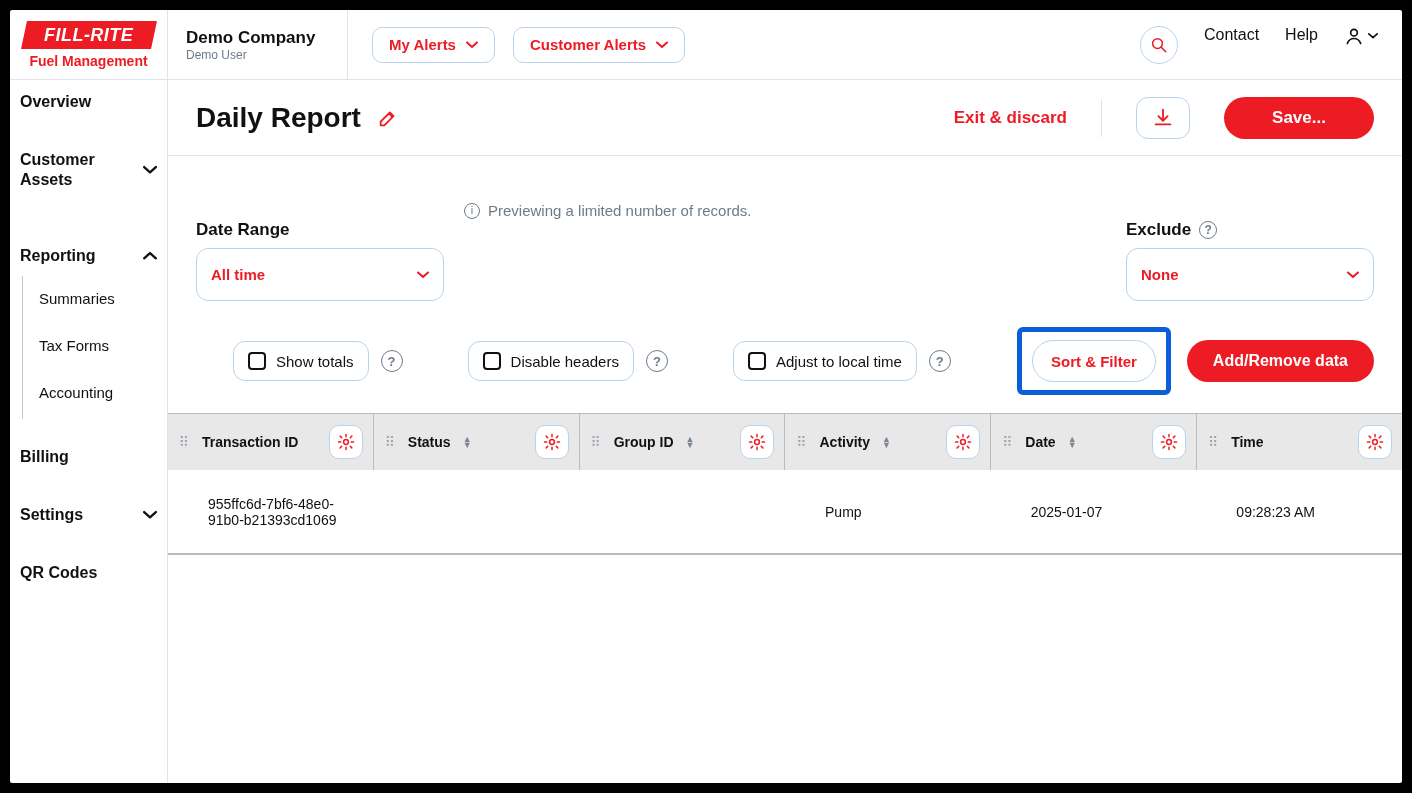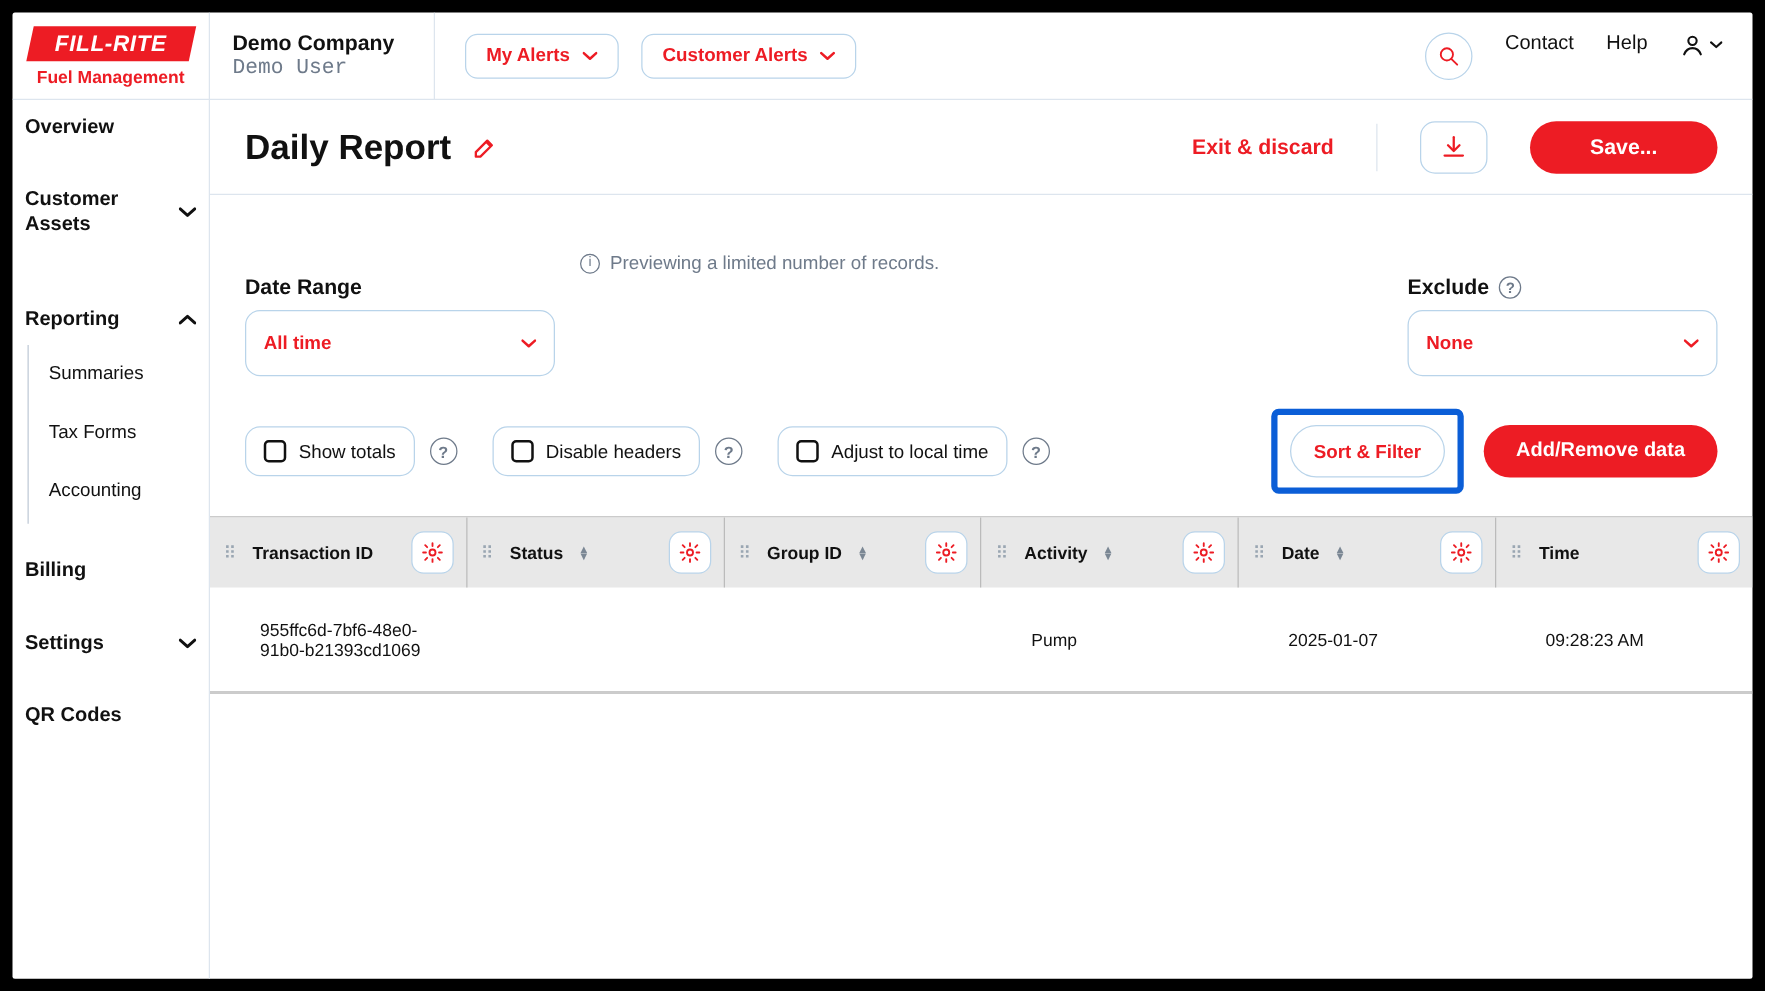--- a/index.html
+++ b/index.html
@@ -41,21 +41,21 @@
     letter-spacing:.5px;font-size:18px;
   }
   .brand-sub{
     color:var(--red);font-weight:700;font-size:14px;margin-top:4px;
   }
   .company{
     min-width:180px;padding:0 18px;border-right:1px solid var(--border2);
     height:70px;display:flex;flex-direction:column;justify-content:center;
   }
   .company-name{font-weight:700;font-size:17px;color:#111;}
-  .company-user{font-size:17px;color:var(--muted);font-family:Liberation Mono, monospace;}
+  .company-user{font-size:12px;color:var(--muted);}
   .alerts{
     display:flex;align-items:center;gap:18px;padding:0 24px;flex:0 0 auto;
   }
   .alert-btn{
     height:36px;padding:0 16px;border:1px solid var(--blue-border);
     border-radius:10px;background:#fff;color:var(--red);font-weight:700;
     font-size:15px;display:inline-flex;align-items:center;gap:10px;cursor:pointer;
   }
   .chev-down{width:12px;height:12px;display:inline-block;}
   .chev-down svg{display:block;}
@@ -116,21 +116,21 @@
   .field-label{font-weight:800;font-size:17px;color:#111;display:flex;align-items:center;gap:8px;margin-top:46px;}
   .select{
     height:53px;min-width:248px;border:1px solid var(--blue-border);border-radius:12px;
     display:flex;align-items:center;justify-content:space-between;padding:0 14px;color:var(--red);
     font-weight:700;font-size:15px;background:#fff;cursor:pointer;
   }
   .preview-note{display:flex;align-items:center;gap:8px;color:var(--muted);font-size:15px;margin-top:28px;}
   .info-circ{width:16px;height:16px;border:1.4px solid var(--muted);border-radius:999px;display:flex;align-items:center;justify-content:center;font-size:11px;color:var(--muted);line-height:1;}
 
   .filters-row2{display:flex;align-items:center;gap:28px;margin:26px 0 18px 0;}
-  .chk-group{display:flex;align-items:center;gap:12px;}
+  .chk-group{display:flex;align-items:center;gap:12px;margin-left:37px;}
   .chk-pill{
     height:40px;padding:0 14px;border:1px solid var(--blue-border);border-radius:12px;
     display:flex;align-items:center;gap:10px;background:#fff;
   }
   .chkbox{width:18px;height:18px;border:2px solid #111;border-radius:4px;cursor:pointer;}
   .chk-label{font-size:15px;color:#111;}
   .help-circ{width:22px;height:22px;border:1.5px solid var(--muted);border-radius:999px;display:flex;align-items:center;justify-content:center;color:var(--muted);font-weight:800;font-size:13px;cursor:pointer;}
 
   .actions-right{margin-left:auto;display:flex;align-items:center;gap:16px;}
   .sort-highlight{

